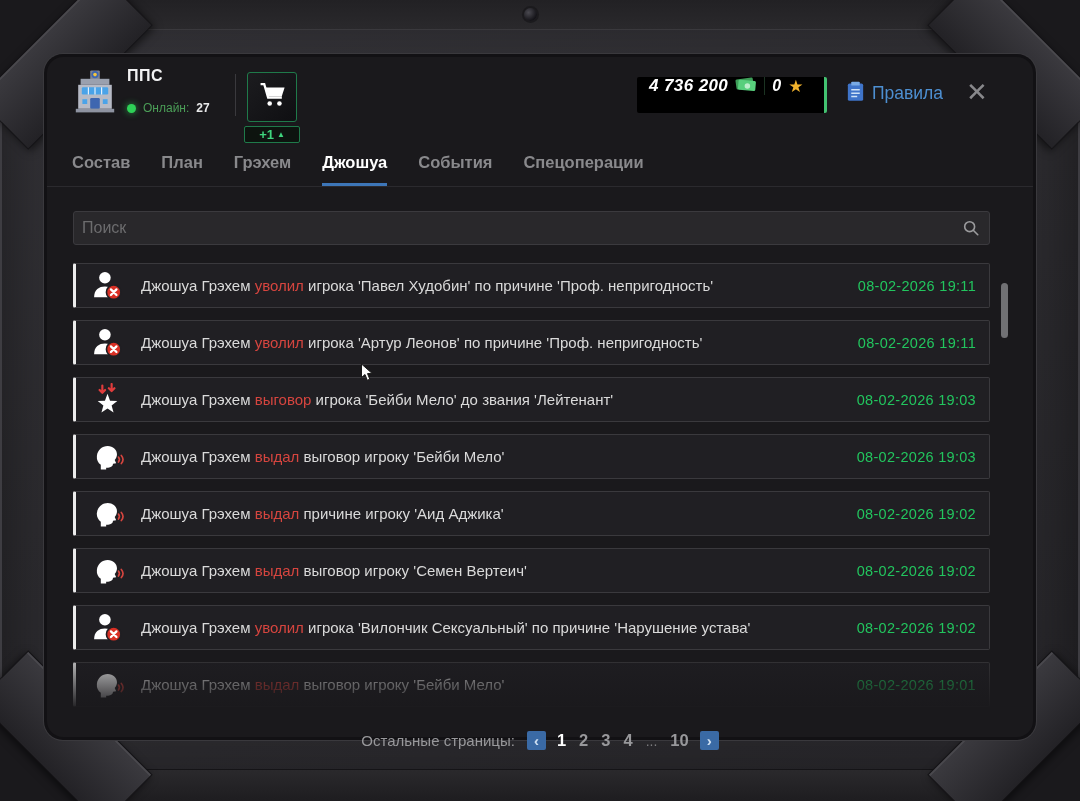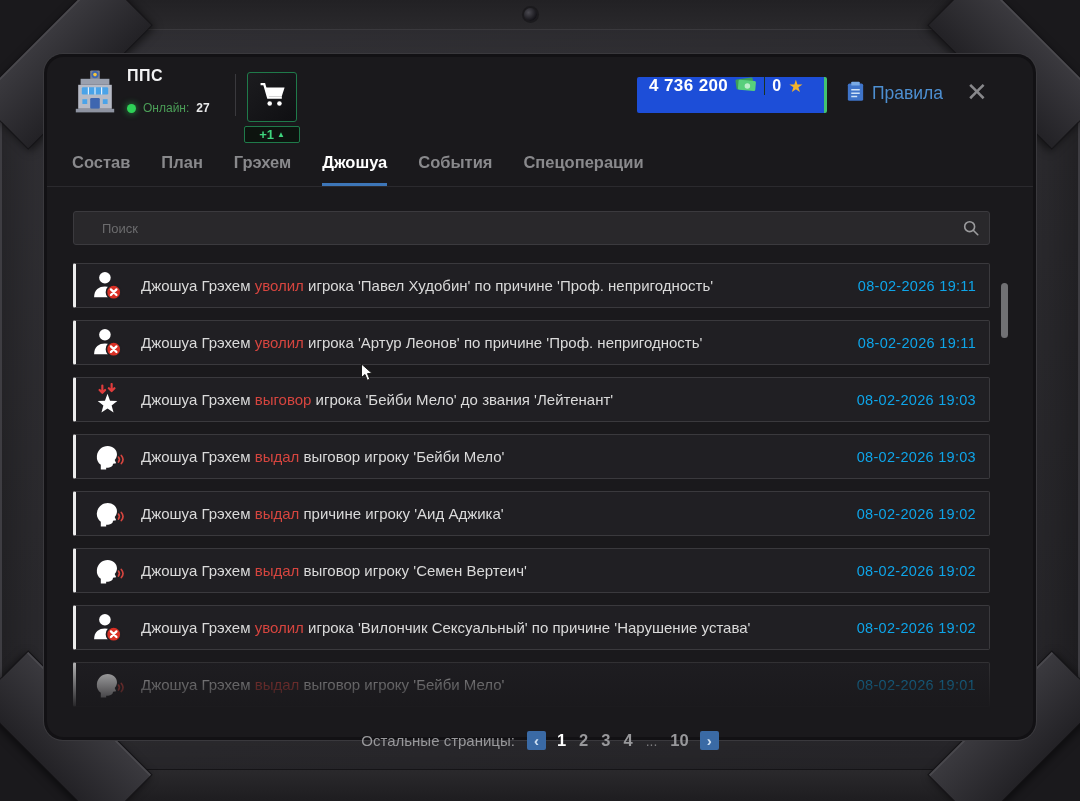--- a/index.html
+++ b/index.html
@@ -49,56 +49,56 @@
               background:linear-gradient(135deg,#1c1c1f,#0f0f12);
               display:flex; align-items:center; justify-content:center; }
   .cart-badge { position:absolute; left:197px; top:69px; width:56px; height:17px;
                 border:1px solid #1f7a4a; border-radius:2px; background:#0d140f;
                 color:#3fd57d; font-weight:bold; font-size:13px;
                 display:flex; align-items:center; justify-content:center; gap:3px; }
   .cart-badge .up { font-size:8px; line-height:1; }
   .budget-label { position:absolute; left:348px; top:20px; width:234px; height:36px; line-height:36px;
                   text-align:right; color:#8f8f92; font-size:15.5px; }
   .budget-box { position:absolute; left:590px; top:20px; width:190px; height:36px;
-                background:#1d4ed8; border-right:3px solid #43c271; border-radius:2px;
-                display:flex; align-items:center; padding:0 8px 18px 12px; gap:7px; }
+                background:#000000; border-right:3px solid #43c271; border-radius:2px;
+                display:flex; align-items:center; padding:0 8px 18px 12px; gap:7px;font-style:italic; }
   .budget-value { font-size:17px; font-weight:bold; color:#fff; letter-spacing:.4px; }
   .budget-div { width:1px; height:18px; background:#1b3322; }
   .stars-value { font-size:16px; font-weight:bold; color:#fff; }
   .star-glyph { color:#f2b32c; font-size:17px; line-height:1; }
   .rules { position:absolute; left:800px; top:24px; display:flex; gap:8px; align-items:center; cursor:pointer; }
   .rules-label { color:#4d8fd1; font-size:17.5px; }
   .close-btn { position:absolute; left:913px; top:18px; width:34px; height:34px; cursor:pointer;
                color:#88888b; font-size:26px; line-height:34px; text-align:center; }
 
   
   .tabs { position:absolute; left:25px; top:95px; display:flex; gap:31px; }
   .tab { font-size:16.5px; font-weight:bold; color:#89898c; line-height:20px;
          padding-bottom:11px; cursor:pointer; }
   .tab.active { color:#ffffff; border-bottom:3px solid #3d76b8; }
   .hdiv { position:absolute; left:0; top:129px; width:986px; height:1px; background:#2b2a2e; }
 
   
   .search { position:absolute; left:26px; top:154px; width:917px; height:34px; }
   .search input { width:100%; height:100%; background:#29282b; border:1px solid #3b3a3e;
-                  border-radius:3px; color:#ddd; font-size:13px; padding:0 38px 0 28px;
+                  border-radius:3px; color:#ddd; font-size:16px; padding:0 38px 0 8px;
                   font-family:inherit; outline:none; }
   .search input::placeholder { color:#6c6c6e; }
   .search-icon { position:absolute; right:10px; top:8px; }
 
   
   .log-list { position:absolute; left:26px; top:206px; width:917px; height:460px; }
   .log-row { display:flex; align-items:center; height:45px; margin-bottom:12px;
              background:#201f23; border:1px solid #3a393d; border-left:3px solid #ececec;
              border-radius:2px; }
   .log-row.faded { opacity:.75; }
   .row-icon { width:33px; height:33px; margin-left:15px; flex:none; }
   .row-text { margin-left:17px; font-size:15px; color:#dadada; white-space:nowrap; overflow:hidden; }
   .action { color:#d6453f; }
-  .row-time { margin-left:auto; margin-right:13px; color:#0ea5e9; font-size:14.5px;
+  .row-time { margin-left:auto; margin-right:13px; color:#22c55e; font-size:14.5px;
               flex:none; letter-spacing:.3px; }
   .fade-overlay { position:absolute; left:-2px; right:-2px; bottom:0; height:62px;
                   background:linear-gradient(rgba(26,25,28,0), #1a191c 80%); pointer-events:none; }
   .scroll-thumb { position:absolute; left:954px; top:226px; width:7px; height:55px;
                   background:#717174; border-radius:4px; cursor:pointer; }
 
   
   .pagination { position:absolute; left:0; top:644px; width:986px; display:flex;
                 justify-content:center; align-items:center; gap:9px;margin-top:30px; }
   .pagination-label { color:#98989b; font-size:15px; margin-right:3px; }

